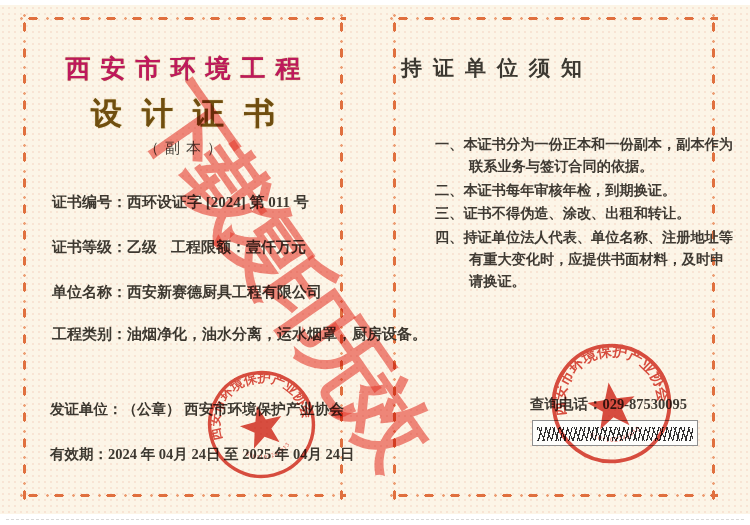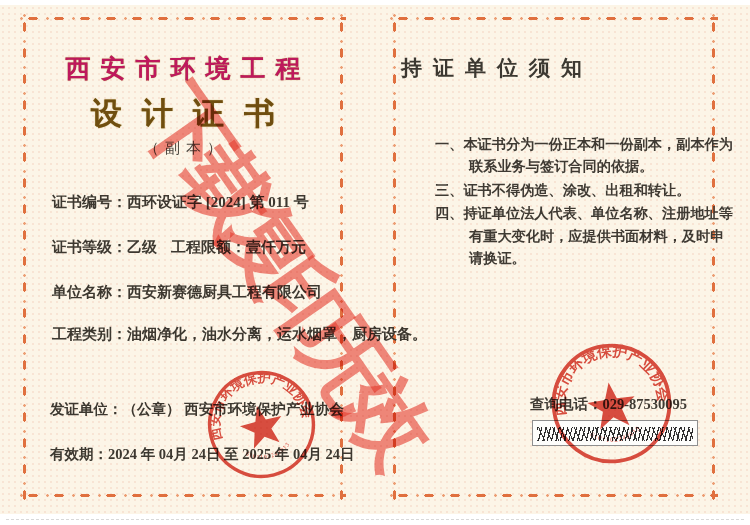--- a/index.html
+++ b/index.html
@@ -130,20 +130,21 @@
 </div>
 
 <div class="abs fieldline fl-validity">
   <span>有效期：</span><span>2024 年 04月 24日 至 2025 年 04月 24日</span>
 </div>
 
 <div class="abs rtitle">持证单位须知</div>
 
 <div class="abs notices">
   <div class="notice"><span>一、</span><span>本证书分为一份正本和一份副本，副本作为联系业务与签订合同的依据。</span></div>
+  <div class="notice"><span>二、</span><span>本证书每年审核年检，到期换证。</span></div>
   <div class="notice"><span>三、</span><span>证书不得伪造、涂改、出租和转让。</span></div>
   <div class="notice"><span>四、</span><span>持证单位法人代表、单位名称、注册地址等有重大变化时，应提供书面材料，及时申请换证。</span></div>
 </div>
 
 <div class="abs phone">
   <span>查询电话：</span><span>029-87530095</span>
 </div>
 
 <div class="abs redacted">
   <div class="redacted-ink"></div>

